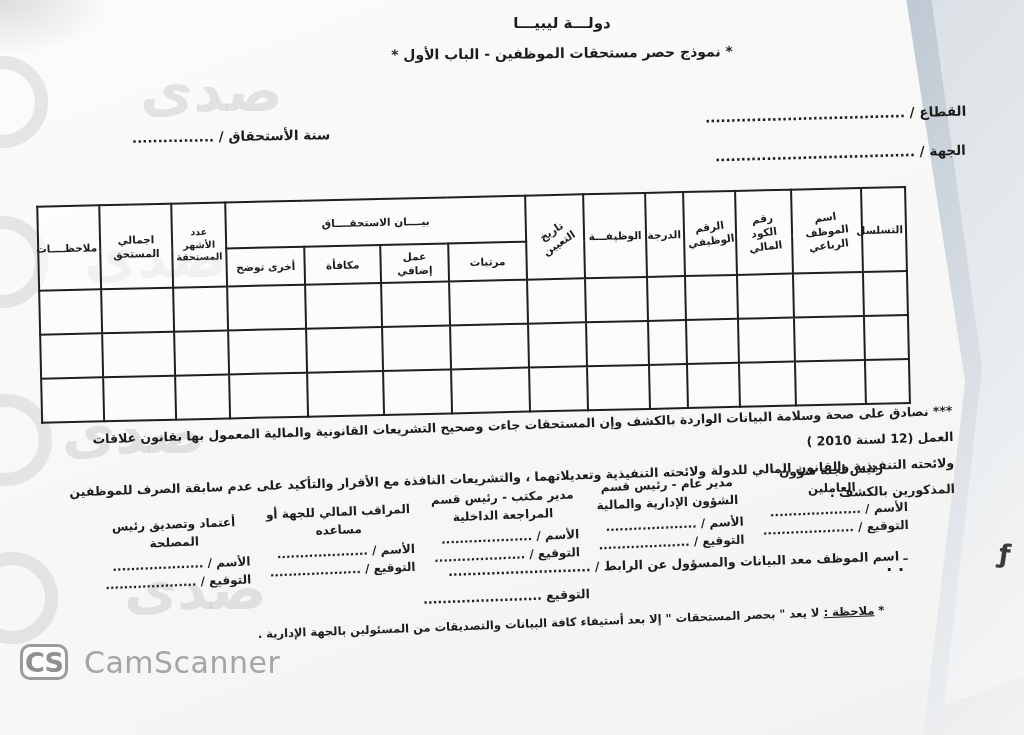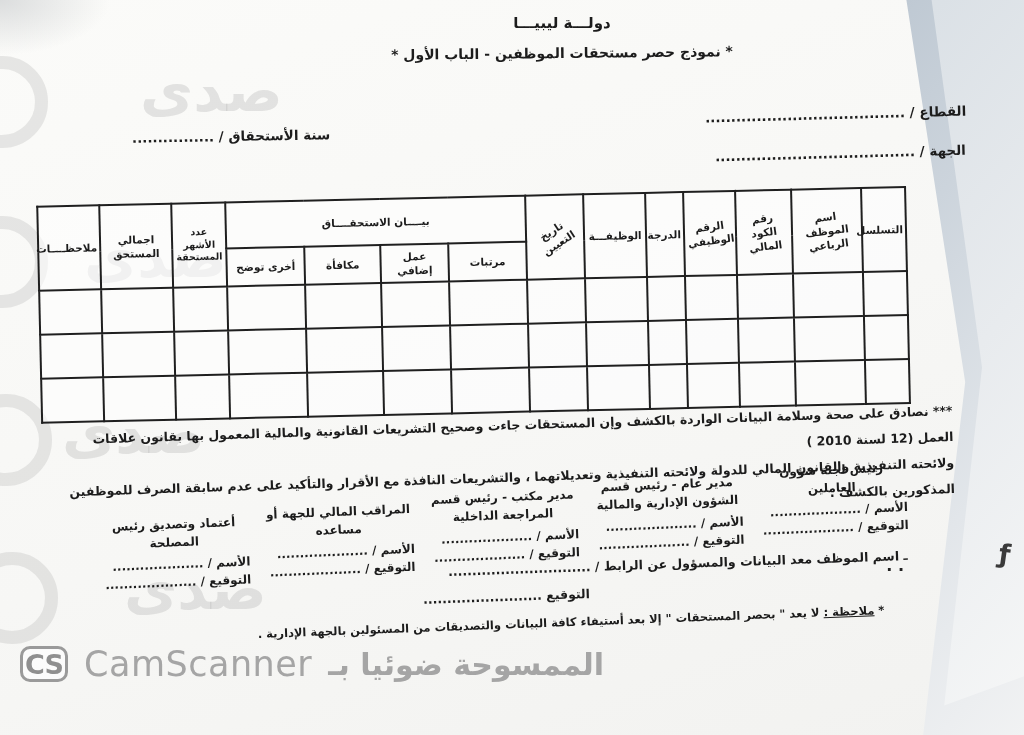--- a/index.html
+++ b/index.html
@@ -87,21 +87,21 @@
   .pen-mark { position:absolute; right:12px; top:540px; color:#3a3a3a; font-size:26px; font-weight:bold;
               transform:rotate(8deg); letter-spacing:2px; line-height:1.1; }
   .ink-dots { position:absolute; right:120px; top:560px; color:#222; font-size:16px; font-weight:bold; }
 
   
   .cam-footer { position:absolute; left:20px; top:644px; display:flex; align-items:center; gap:16px;
                 direction:ltr; z-index:3; }
   .cs-badge { width:48px; height:36px; border:3.5px solid #9a9a9a; border-radius:10px;
               display:flex; align-items:center; justify-content:center;
               font-size:27px; font-weight:bold; color:#8f8f8f; letter-spacing:-1px; background:rgba(255,255,255,0.6); }
-  .cs-brand { font-size:35px; color:#a5a5a5; font-weight:500; letter-spacing:.5px; }
+  .cs-brand { font-size:30px; color:#a5a5a5; font-weight:500; letter-spacing:.5px; }
   .cs-tagline { font-size:30px; color:#a5a5a5; font-weight:bold; }
 </style>
 </head>
 <body>
 
 <div class="page">
 
   <div class="scan-wedge">
     <div class="w-outer"></div>
     <div class="w-inner"></div>
@@ -275,17 +275,16 @@
       <span class="note-label">ملاحظة :</span>
       <span>لا يعد " بحصر المستحقات " إلا بعد أستيفاء كافة البيانات والتصديقات من المسئولين بالجهة الإدارية .</span>
     </div>
 
     <div class="pen-mark">ƒ</div>
     <div class="ink-dots">· ·</div>
 
     <div class="cam-footer">
       <div class="cs-badge">CS</div>
       <div class="cs-brand">CamScanner</div>
-      <div class="cs-tagline">الممسوحة ضوئيا بـ</div>
     </div>
 
   </div>
 </div>
 
 </body></html>

